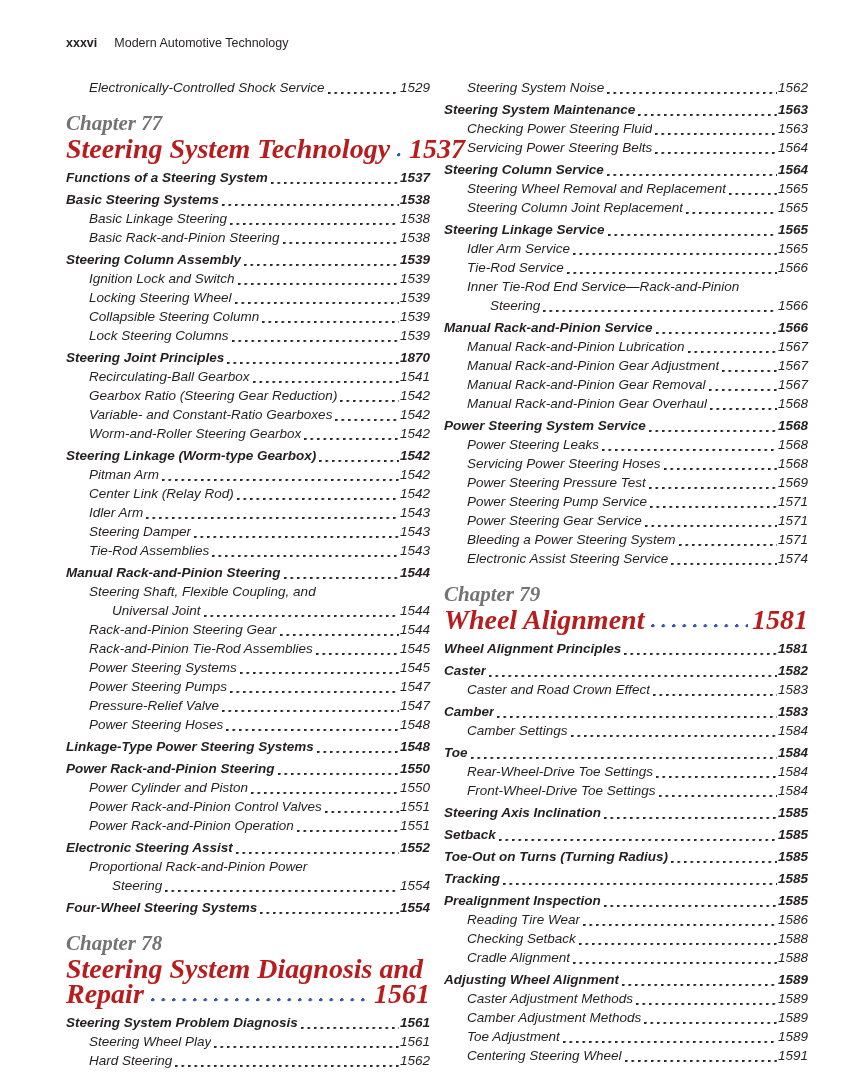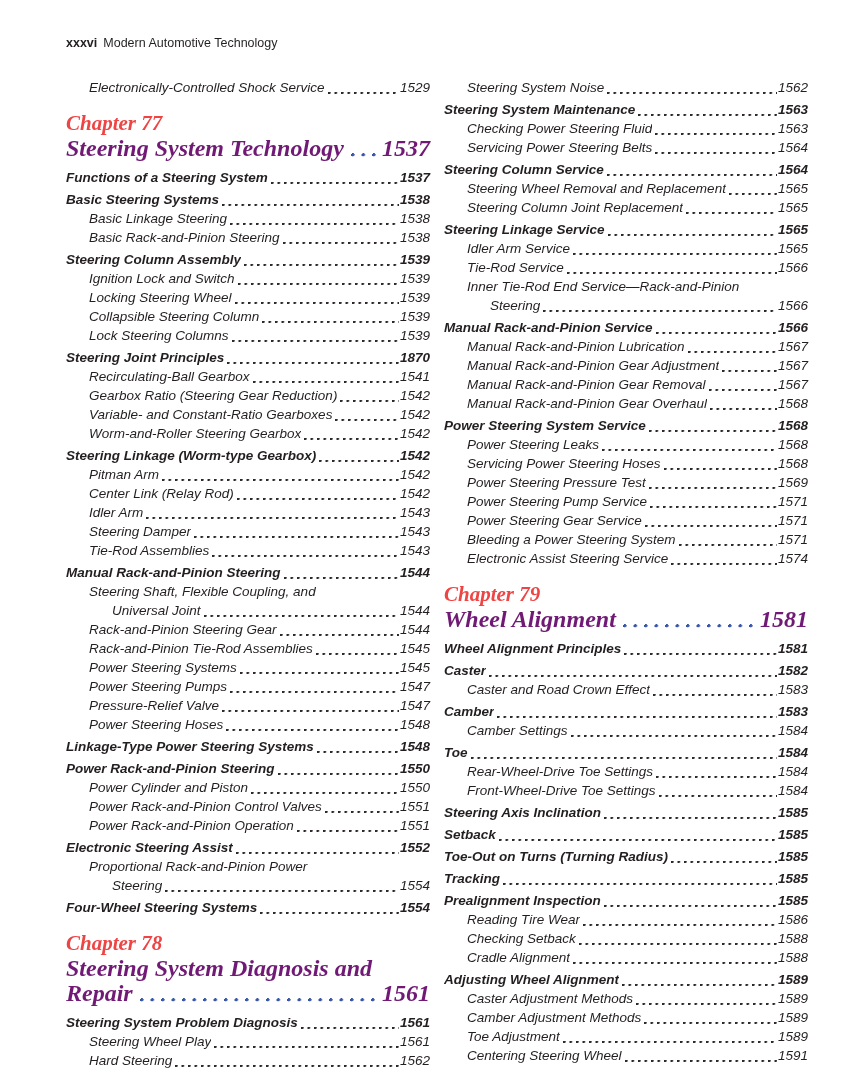--- a/index.html
+++ b/index.html
@@ -12,21 +12,21 @@
     font-family:"Liberation Sans", sans-serif;
     color:#231f20;
     padding:36px 41px 0 66px;
   }
   .running-head {
     font-size:12.5px;
     line-height:15px;
     margin-bottom:27px;
     color:#231f20;
   }
-  .running-head .folio { font-weight:bold; margin-right:6px; }
+  .running-head .folio { font-weight:bold; margin-right:17px; }
   .columns { display:flex; gap:14px; }
   .col { width:364px; flex:0 0 364px;font-style:italic; }
 
   
   .row {
     display:flex;
     align-items:baseline;
     font-size:13.5px;
     line-height:19px;
     white-space:nowrap;
@@ -52,29 +52,29 @@
   
   .chapter {
     margin-top:14px;
     margin-bottom:7px;
     font-family:"Liberation Serif", serif;
   }
   .chapter-label {
     font-size:21px;
     font-weight:bold;
     line-height:25px;
-    color:#ef4444;
+    color:#737373;
   }
   .chapter-title-line {
     display:flex;
     align-items:flex-end;
-    font-size:24px;
+    font-size:28px;
     font-weight:bold;
     line-height:25px;
-    color:#701a75;
+    color:#b91c1c;
     white-space:nowrap;
   }
   .chapter-title-line .leader {
     height:6px;
     margin:0 4px 3px 7px;
     background-image:radial-gradient(circle at 1.8px 2.8px, #3a57a7 1.5px, rgba(0,0,0,0) 1.85px);
     background-size:10.5px 6px;
   }
 </style>
 </head>

